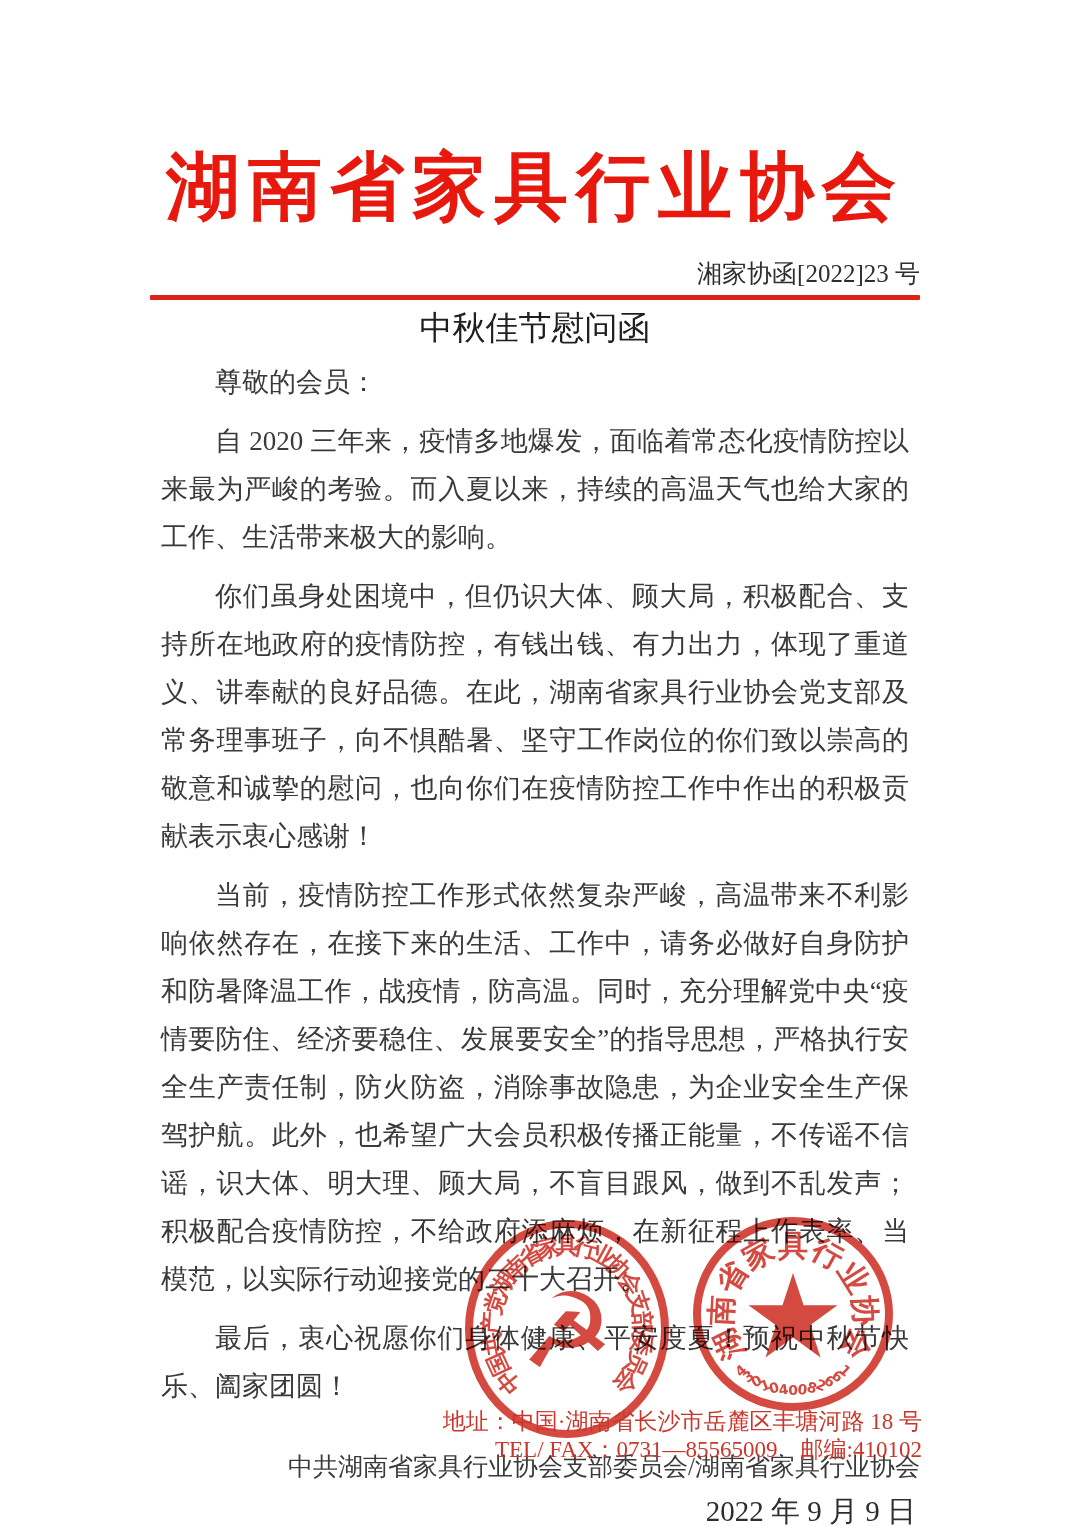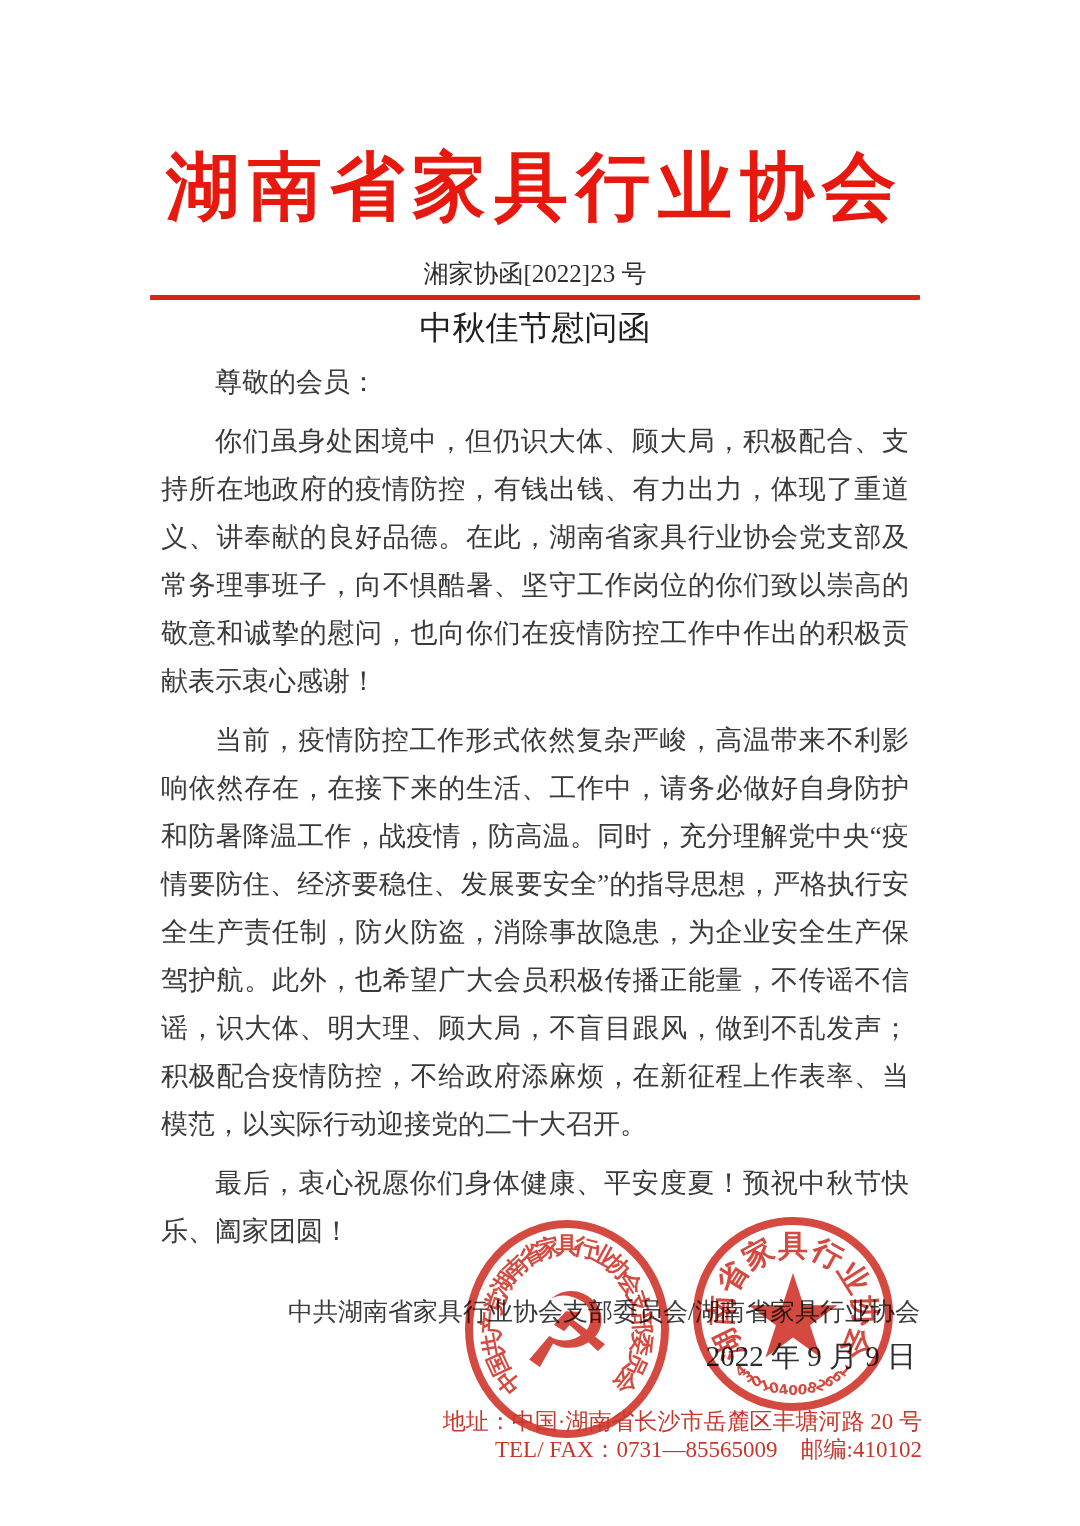--- a/index.html
+++ b/index.html
@@ -18,21 +18,21 @@
     font-family:"DejaVu Sans","Liberation Sans",sans-serif;
     font-weight:bold;
     font-size:74px;
     line-height:76px;
     letter-spacing:8px;
     color:#e7190f;
     white-space:nowrap;
   }
   .doc-number{
     margin-top:36px;
-    text-align:center;
+    text-align:right;
     font-size:25px;
     line-height:28px;
     color:#2e2e2e;
   }
   .red-rule{
     margin-top:7px;
     height:5px;
     background:#dd2217;
     border-radius:1px;
   }
@@ -97,20 +97,21 @@
     <h1 class="org-title">湖南省家具行业协会</h1>
 
     <div class="doc-number">湘家协函[2022]23 号</div>
 
     <div class="red-rule"></div>
 
     <div class="letter-title">中秋佳节慰问函</div>
 
     <div class="letter-body">
       <p class="salutation">尊敬的会员：</p>
+      <p>自 2020 三年来，疫情多地爆发，面临着常态化疫情防控以来最为严峻的考验。而入夏以来，持续的高温天气也给大家的工作、生活带来极大的影响。</p>
       <p>你们虽身处困境中，但仍识大体、顾大局，积极配合、支持所在地政府的疫情防控，有钱出钱、有力出力，体现了重道义、讲奉献的良好品德。在此，湖南省家具行业协会党支部及常务理事班子，向不惧酷暑、坚守工作岗位的你们致以崇高的敬意和诚挚的慰问，也向你们在疫情防控工作中作出的积极贡献表示衷心感谢！</p>
       <p>当前，疫情防控工作形式依然复杂严峻，高温带来不利影响依然存在，在接下来的生活、工作中，请务必做好自身防护和防暑降温工作，战疫情，防高温。同时，充分理解党中央“疫情要防住、经济要稳住、发展要安全”的指导思想，严格执行安全生产责任制，防火防盗，消除事故隐患，为企业安全生产保驾护航。此外，也希望广大会员积极传播正能量，不传谣不信谣，识大体、明大理、顾大局，不盲目跟风，做到不乱发声；积极配合疫情防控，不给政府添麻烦，在新征程上作表率、当模范，以实际行动迎接党的二十大召开。</p>
       <p>最后，衷心祝愿你们身体健康、平安度夏！预祝中秋节快乐、阖家团圆！</p>
     </div>
 
     <div class="signature">中共湖南省家具行业协会支部委员会/湖南省家具行业协会</div>
 
     <div class="letter-date">2022 年 9 月 9 日</div>
   </div>
 
@@ -159,16 +160,16 @@
       <text transform="translate(104.0 177.0) rotate(0.0)" text-anchor="middle" dominant-baseline="central" font-size="14" fill="#d13a2f" font-weight="bold">0</text>
       <text transform="translate(113.5 176.4) rotate(7.0)" text-anchor="middle" dominant-baseline="central" font-size="14" fill="#d13a2f" font-weight="bold">0</text>
       <text transform="translate(122.9 174.7) rotate(14.0)" text-anchor="middle" dominant-baseline="central" font-size="14" fill="#d13a2f" font-weight="bold">8</text>
       <text transform="translate(132.0 172.0) rotate(21.0)" text-anchor="middle" dominant-baseline="central" font-size="14" fill="#d13a2f" font-weight="bold">2</text>
       <text transform="translate(140.6 168.1) rotate(28.0)" text-anchor="middle" dominant-baseline="central" font-size="14" fill="#d13a2f" font-weight="bold">6</text>
       <text transform="translate(148.7 163.3) rotate(35.0)" text-anchor="middle" dominant-baseline="central" font-size="14" fill="#d13a2f" font-weight="bold">6</text>
       <text transform="translate(156.2 157.5) rotate(42.0)" text-anchor="middle" dominant-baseline="central" font-size="14" fill="#d13a2f" font-weight="bold">1</text>
     </svg>
 
   <div class="footer">
-    <div>地址：中国·湖南省长沙市岳麓区丰塘河路 20 号</div>
+    <div>地址：中国·湖南省长沙市岳麓区丰塘河路 18 号</div>
     <div>TEL/ FAX：0731—85565009　邮编:410102</div>
   </div>
 </div>
 
 </body></html>

